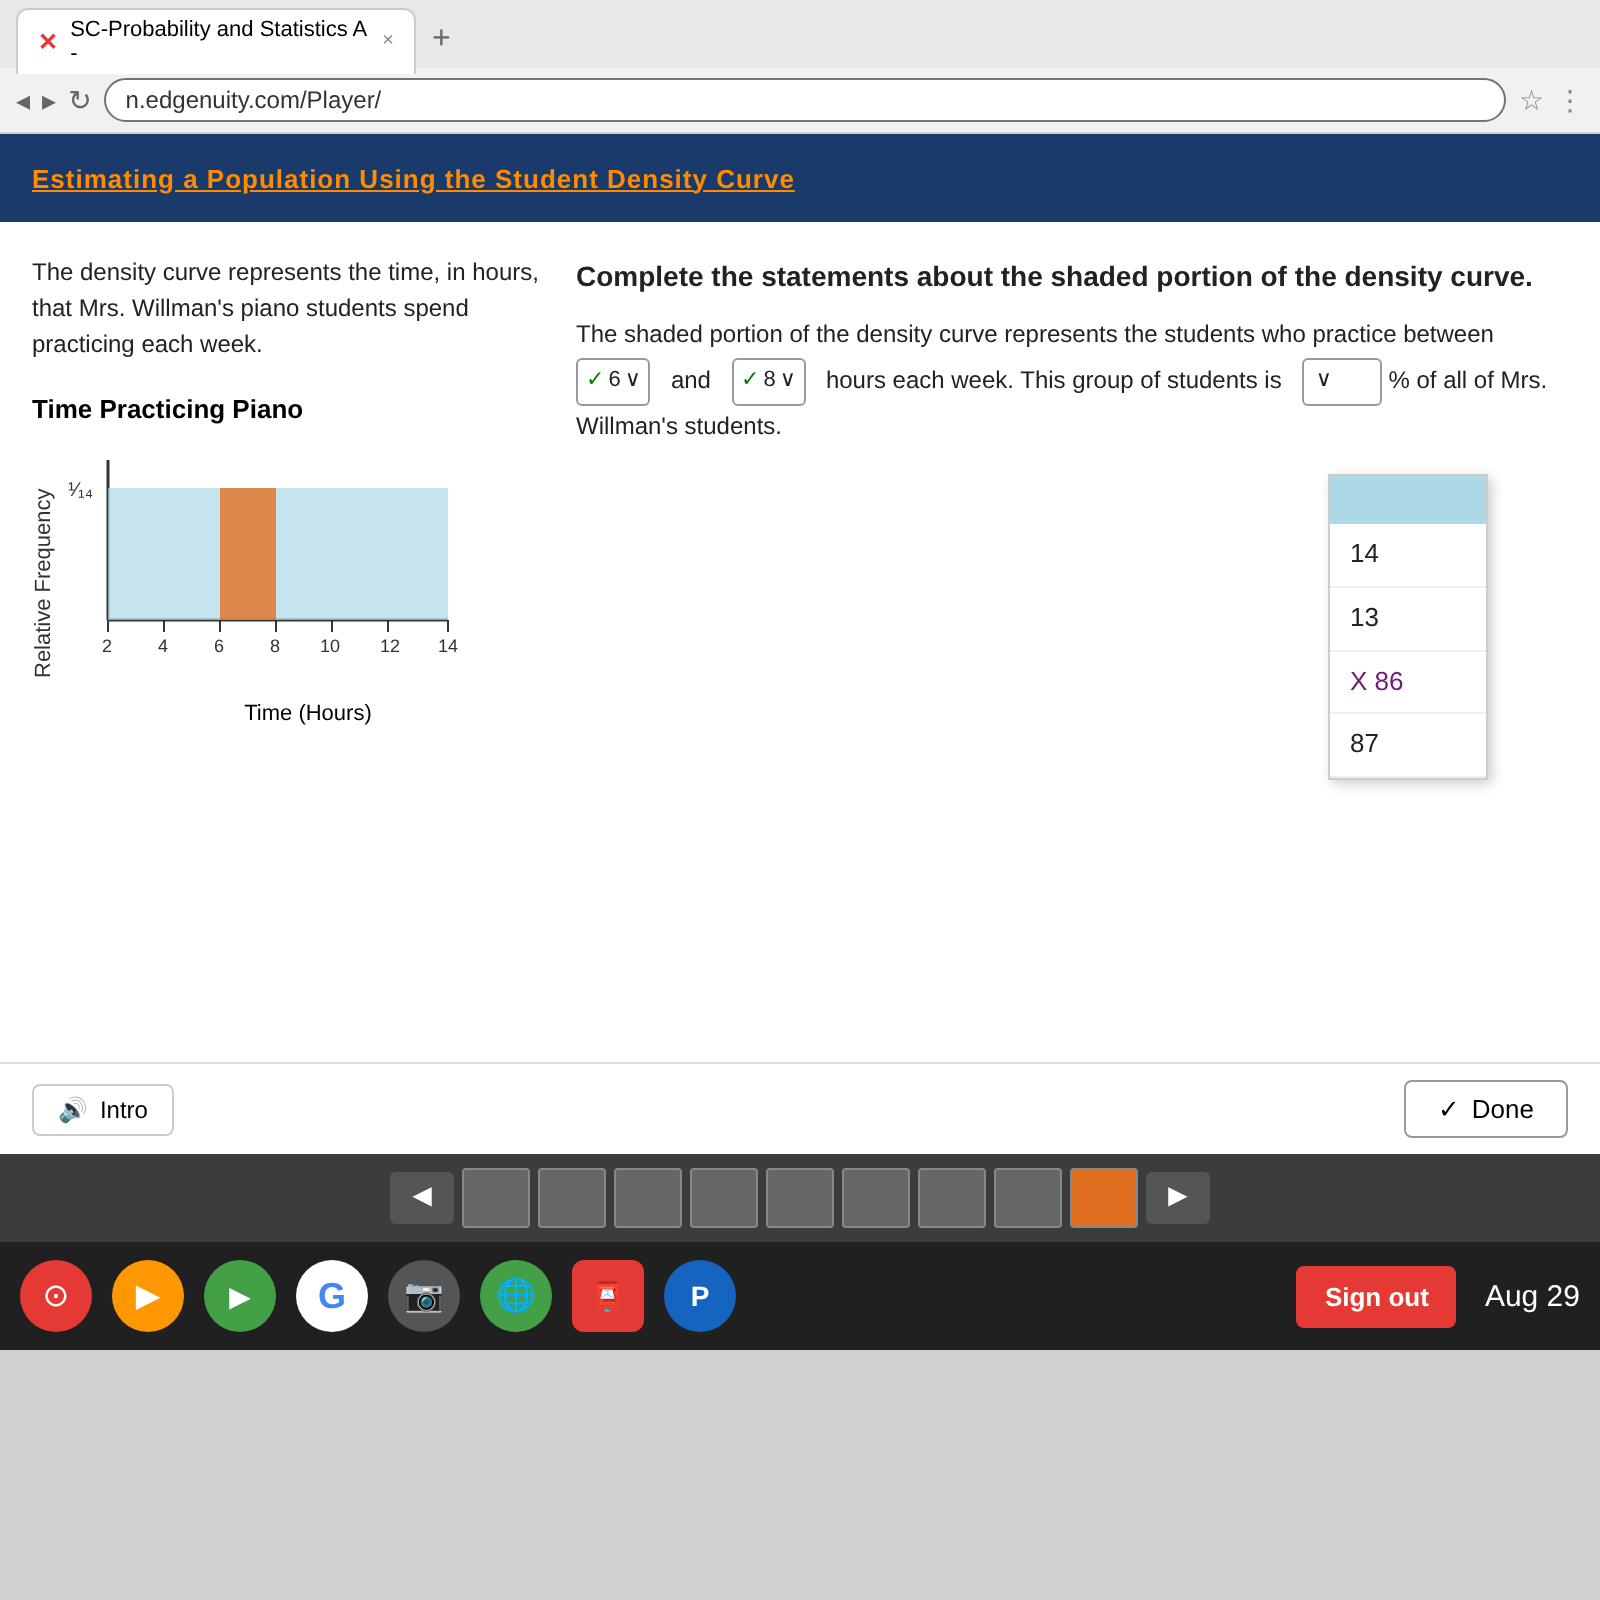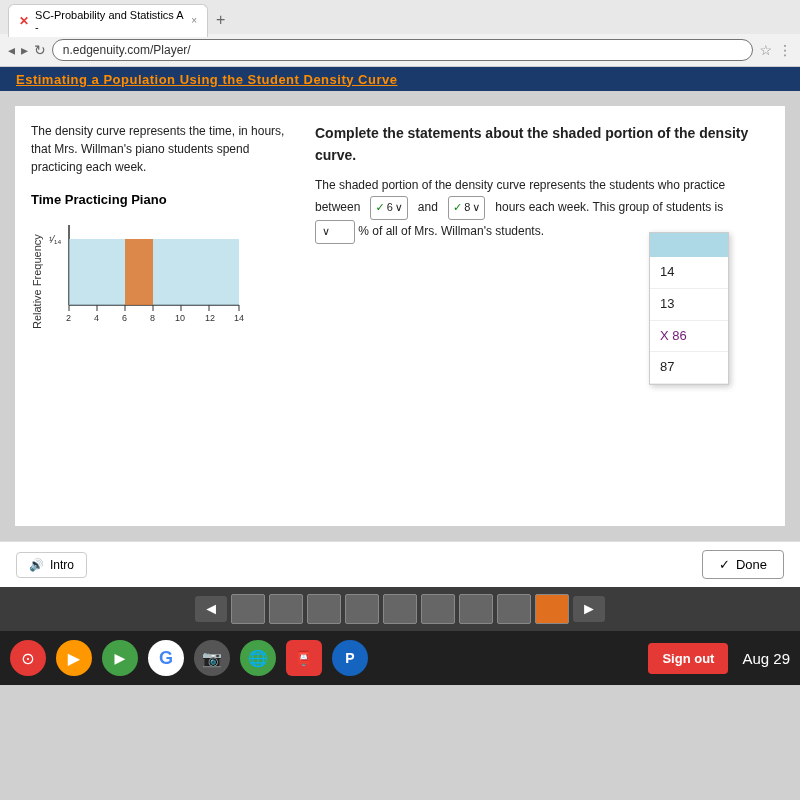--- a/index.html
+++ b/index.html
@@ -46,40 +46,40 @@
       border-radius: 12px;
       padding: 3px 10px;
       font-size: 12px;
       color: #333;
     }
     .nav-arrow { color: #666; font-size: 14px; }
 
     
     .blue-header {
       background: #1a3a6b;
-      height: 24px;
+      height: 44px;
       display: flex;
       align-items: center;
       padding: 0 16px;
     }
     .orange-title {
       color: #ff8c00;
       font-size: 13px;
       font-weight: bold;
       text-decoration: underline;
       letter-spacing: 0.5px;
     }
 
     
     .main-content {
       background: white;
-      margin: 15px;
+      margin: 0;
       padding: 16px;
       display: flex;
-      gap: 24px;
+      gap: 12px;
       min-height: 420px;
       position: relative;
     }
 
     
     .left-panel {
       flex: 0 0 260px;
     }
     .description-text {
       font-size: 12px;
@@ -369,20 +369,21 @@
           <line x1="192" y1="90" x2="192" y2="96" stroke="#333" stroke-width="1"></line>
 
           <text x="19" y="106" font-size="9" fill="#333">2</text>
           <text x="47" y="106" font-size="9" fill="#333">4</text>
           <text x="75" y="106" font-size="9" fill="#333">6</text>
           <text x="103" y="106" font-size="9" fill="#333">8</text>
           <text x="128" y="106" font-size="9" fill="#333">10</text>
           <text x="158" y="106" font-size="9" fill="#333">12</text>
           <text x="187" y="106" font-size="9" fill="#333">14</text>
         </svg>
+        <div style="text-align:center;font-size:11px;margin-top:-4px;">Time (Hours)</div>
       </div>
     </div>
   </div>
 
   <div class="right-panel">
     <div class="complete-title">Complete the statements about the shaded portion of the density curve.</div>
     <div class="statement-text">
       <span>The shaded portion of the density curve represents the students who practice between</span>
       <span>&nbsp;</span>
       <span class="inline-select">

